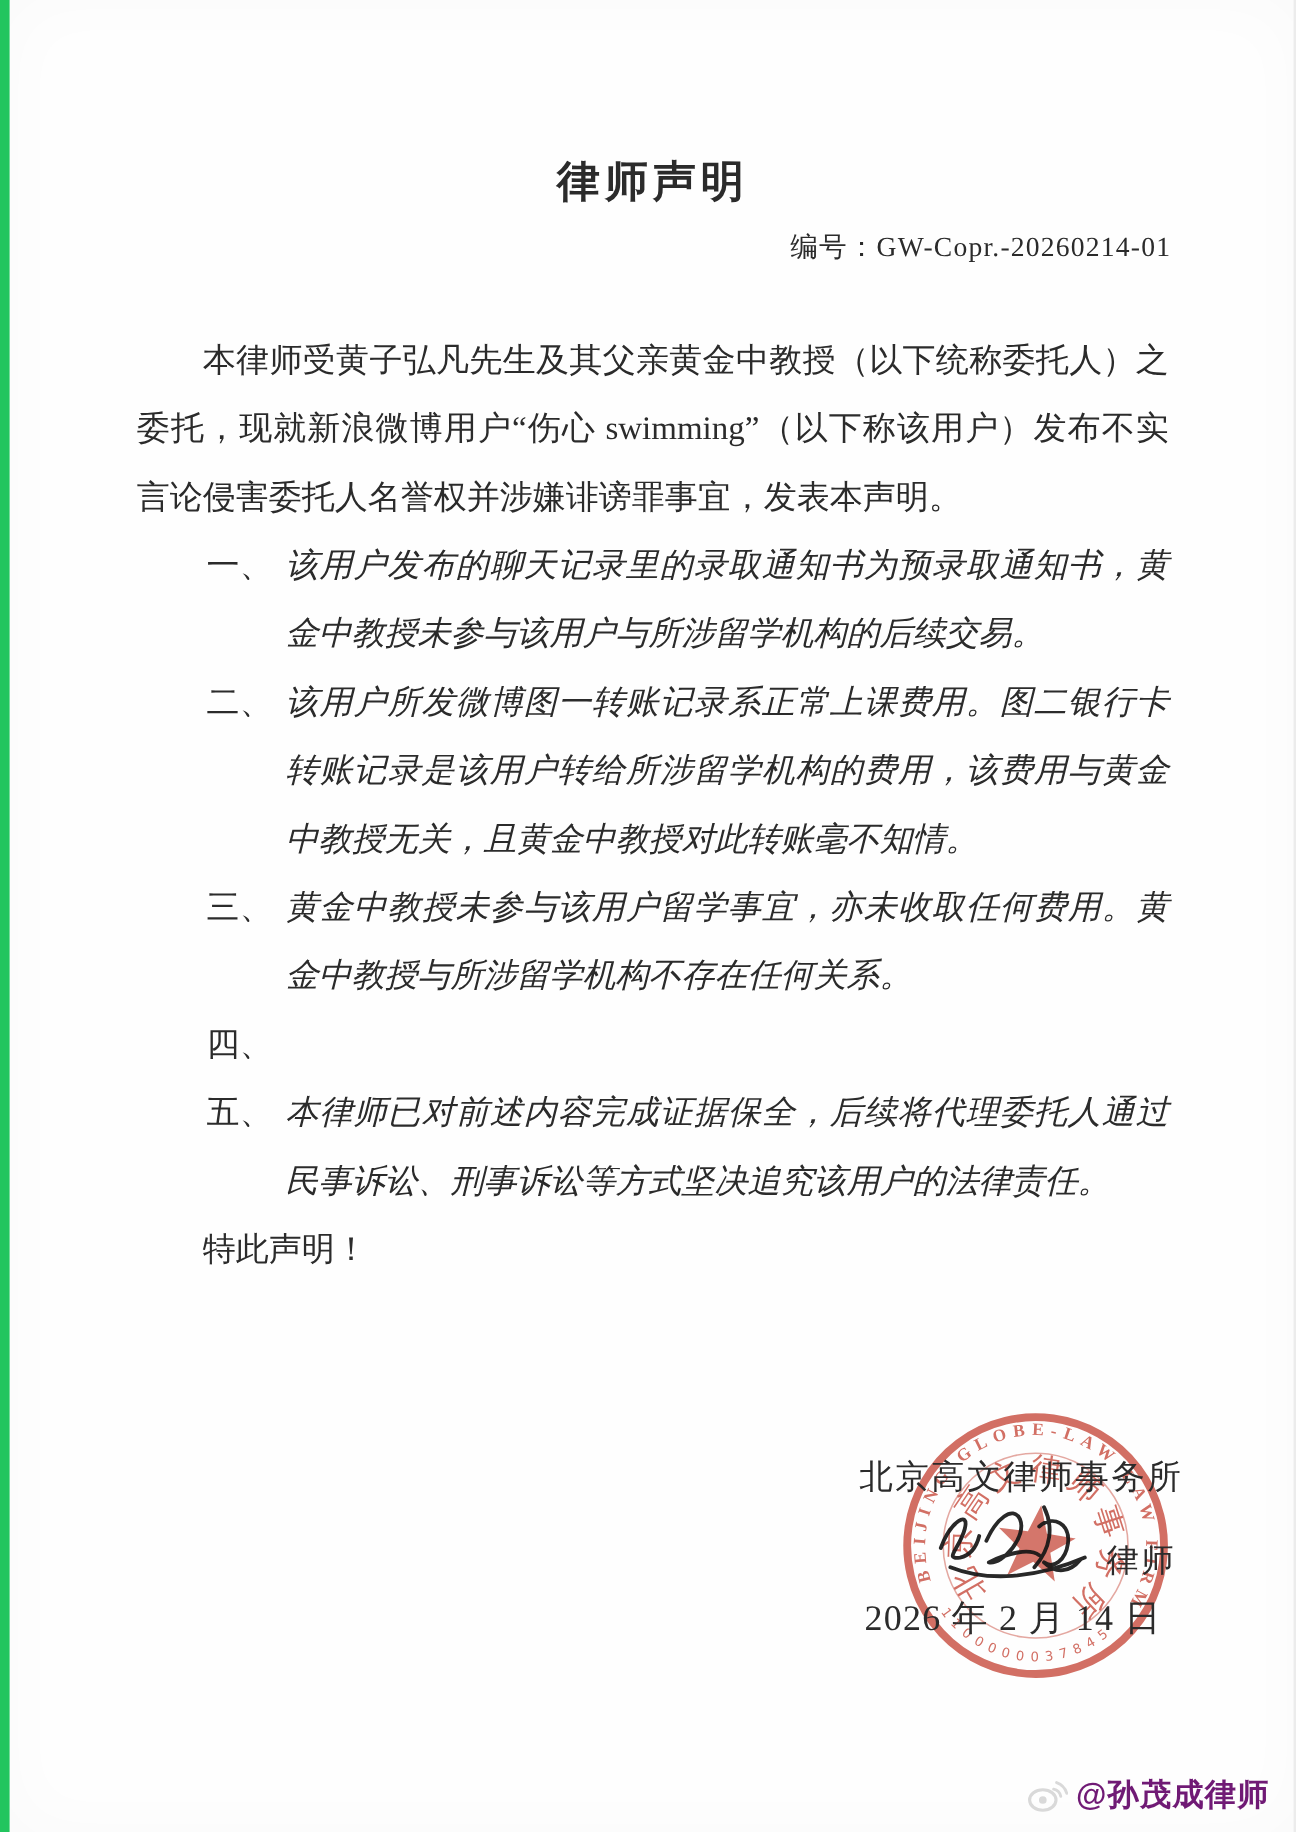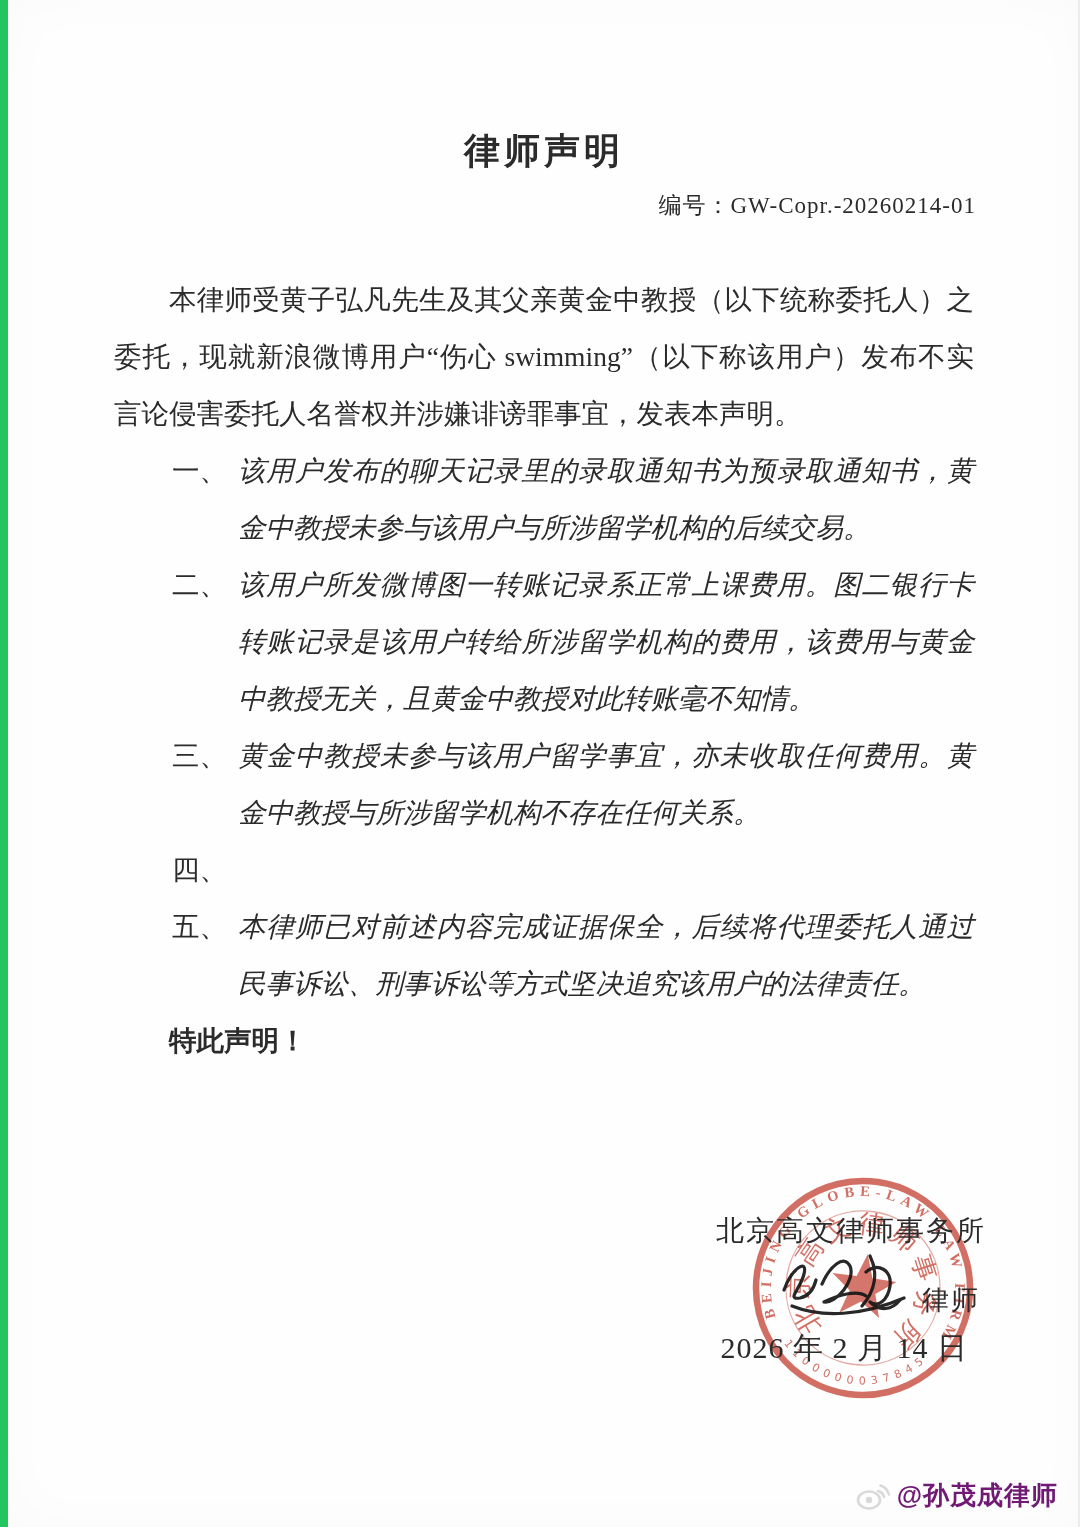--- a/index.html
+++ b/index.html
@@ -34,21 +34,21 @@
   .body-text {
     margin: 50px 106px 0 106px;
     font-size: 27.5px;
     line-height: 57px;
     text-align: justify;
   }
   .intro { text-indent: 2em; }
   .item { display: flex; padding-left: 58px; }
   .item .num { flex: none; width: 66px; }
   .item .txt { flex: 1; text-align: justify; font-style: italic; }
-  .closing { padding-left: 55px; font-weight: bold; }
+  .closing { padding-left: 55px; font-weight: normal; }
 
   .sig-firm {
     position: absolute; top: 1212px; right: 94px;
     font-size: 28px; letter-spacing: 2px; z-index: 3;
   }
   .sig-suffix {
     position: absolute; top: 1282px; right: 100px;
     font-size: 27px; letter-spacing: 2px; z-index: 3;
   }
   .sig-date {

